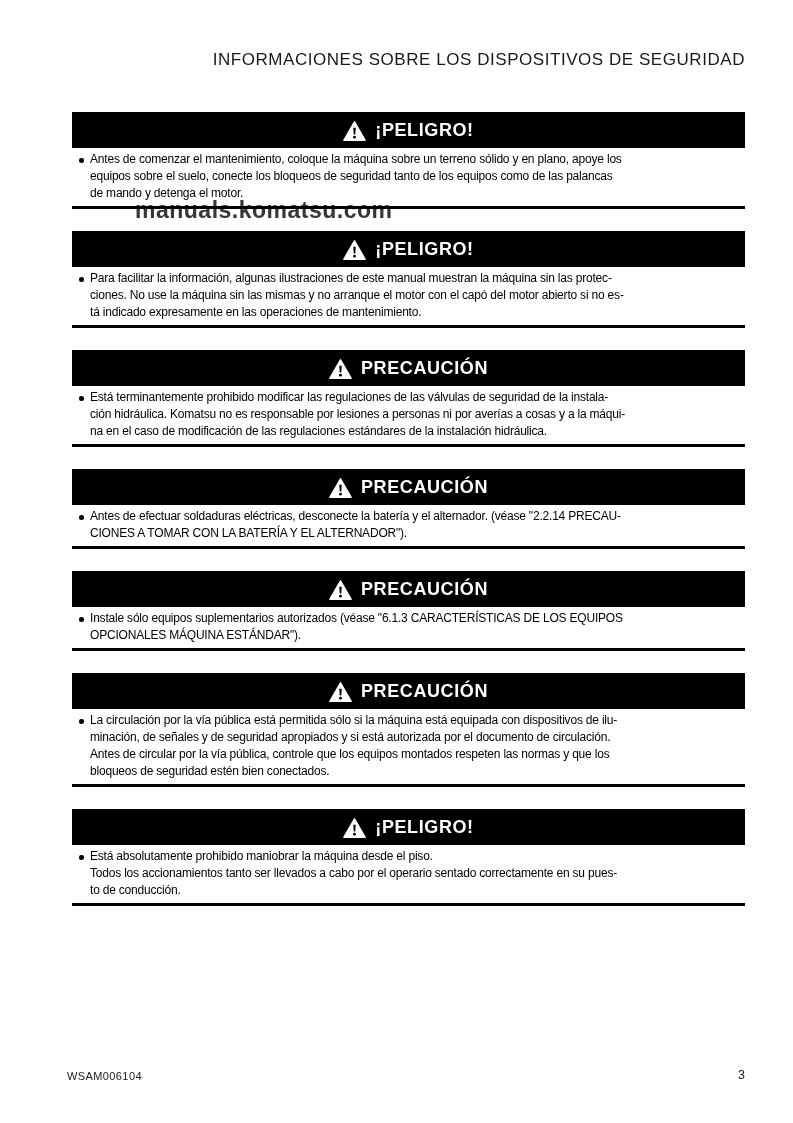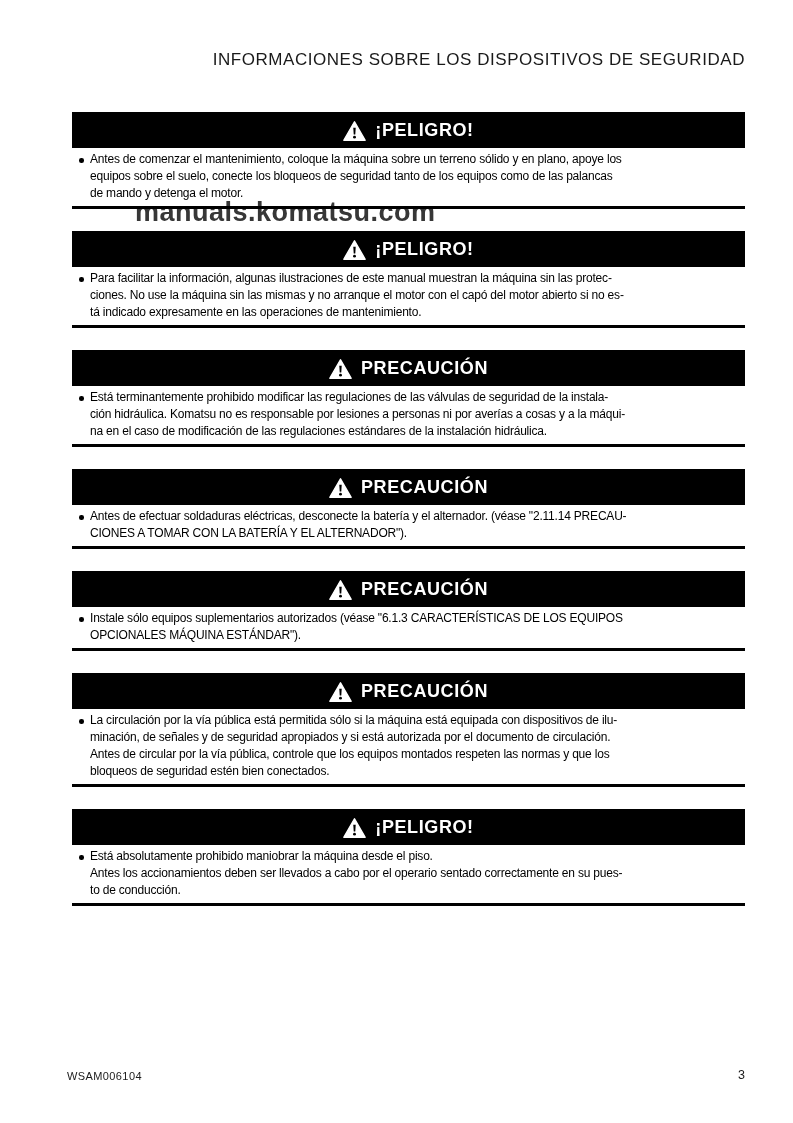--- a/index.html
+++ b/index.html
@@ -15,21 +15,21 @@
     position: absolute;
     top: 50px; right: 48px;
     font-size: 17px;
     letter-spacing: 0.55px;
     color: #1a1a1a;
     white-space: nowrap;
   }
   .watermark {
     position: absolute;
     top: 197px; left: 135px;
-    font-size: 27px;
+    font-size: 23px;
     font-weight: bold;
     letter-spacing: 0.5px;
     color: #373737;
     z-index: 0;
     white-space: nowrap;
   }
   .content {
     position: absolute;
     left: 72px; top: 112px;
     width: 673px;
@@ -158,21 +158,21 @@
     <div class="warning-bar">
       <svg class="warning-icon" width="23" height="20" viewBox="0 0 24 21">
         <path d="M12 0.8 L23.2 20.2 L0.8 20.2 Z" fill="#ffffff" stroke="#ffffff" stroke-width="1.5" stroke-linejoin="round"></path>
         <path d="M10.7 7 L13.3 7 L12.8 14.2 L11.2 14.2 Z" fill="#000000"></path>
         <circle cx="12" cy="17" r="1.5" fill="#000000"></circle>
       </svg>
       <span class="warning-title">PRECAUCIÓN</span>
     </div>
     <div class="warning-body">
       <span class="bullet-dot"></span>
-      <span class="warning-text">Antes de efectuar soldaduras eléctricas, desconecte la batería y el alternador. (véase "2.11.14 PRECAU-
+      <span class="warning-text">Antes de efectuar soldaduras eléctricas, desconecte la batería y el alternador. (véase "2.2.14 PRECAU-
 CIONES A TOMAR CON LA BATERÍA Y EL ALTERNADOR").</span>
     </div>
     <div class="warning-rule"></div>
   </div>
 
   <div class="warning-block">
     <div class="warning-bar">
       <svg class="warning-icon" width="23" height="20" viewBox="0 0 24 21">
         <path d="M12 0.8 L23.2 20.2 L0.8 20.2 Z" fill="#ffffff" stroke="#ffffff" stroke-width="1.5" stroke-linejoin="round"></path>
         <path d="M10.7 7 L13.3 7 L12.8 14.2 L11.2 14.2 Z" fill="#000000"></path>
@@ -212,21 +212,21 @@
       <svg class="warning-icon" width="23" height="20" viewBox="0 0 24 21">
         <path d="M12 0.8 L23.2 20.2 L0.8 20.2 Z" fill="#ffffff" stroke="#ffffff" stroke-width="1.5" stroke-linejoin="round"></path>
         <path d="M10.7 7 L13.3 7 L12.8 14.2 L11.2 14.2 Z" fill="#000000"></path>
         <circle cx="12" cy="17" r="1.5" fill="#000000"></circle>
       </svg>
       <span class="warning-title">¡PELIGRO!</span>
     </div>
     <div class="warning-body">
       <span class="bullet-dot"></span>
       <span class="warning-text">Está absolutamente prohibido maniobrar la máquina desde el piso.
-Antes los accionamientos deben ser llevados a cabo por el operario sentado correctamente en su pues-
+Todos los accionamientos tanto ser llevados a cabo por el operario sentado correctamente en su pues-
 to de conducción.</span>
     </div>
     <div class="warning-rule"></div>
   </div>
 
 </div>
 
 <div class="footer-code">WSAM006104</div>
 <div class="footer-page">3</div>
 

